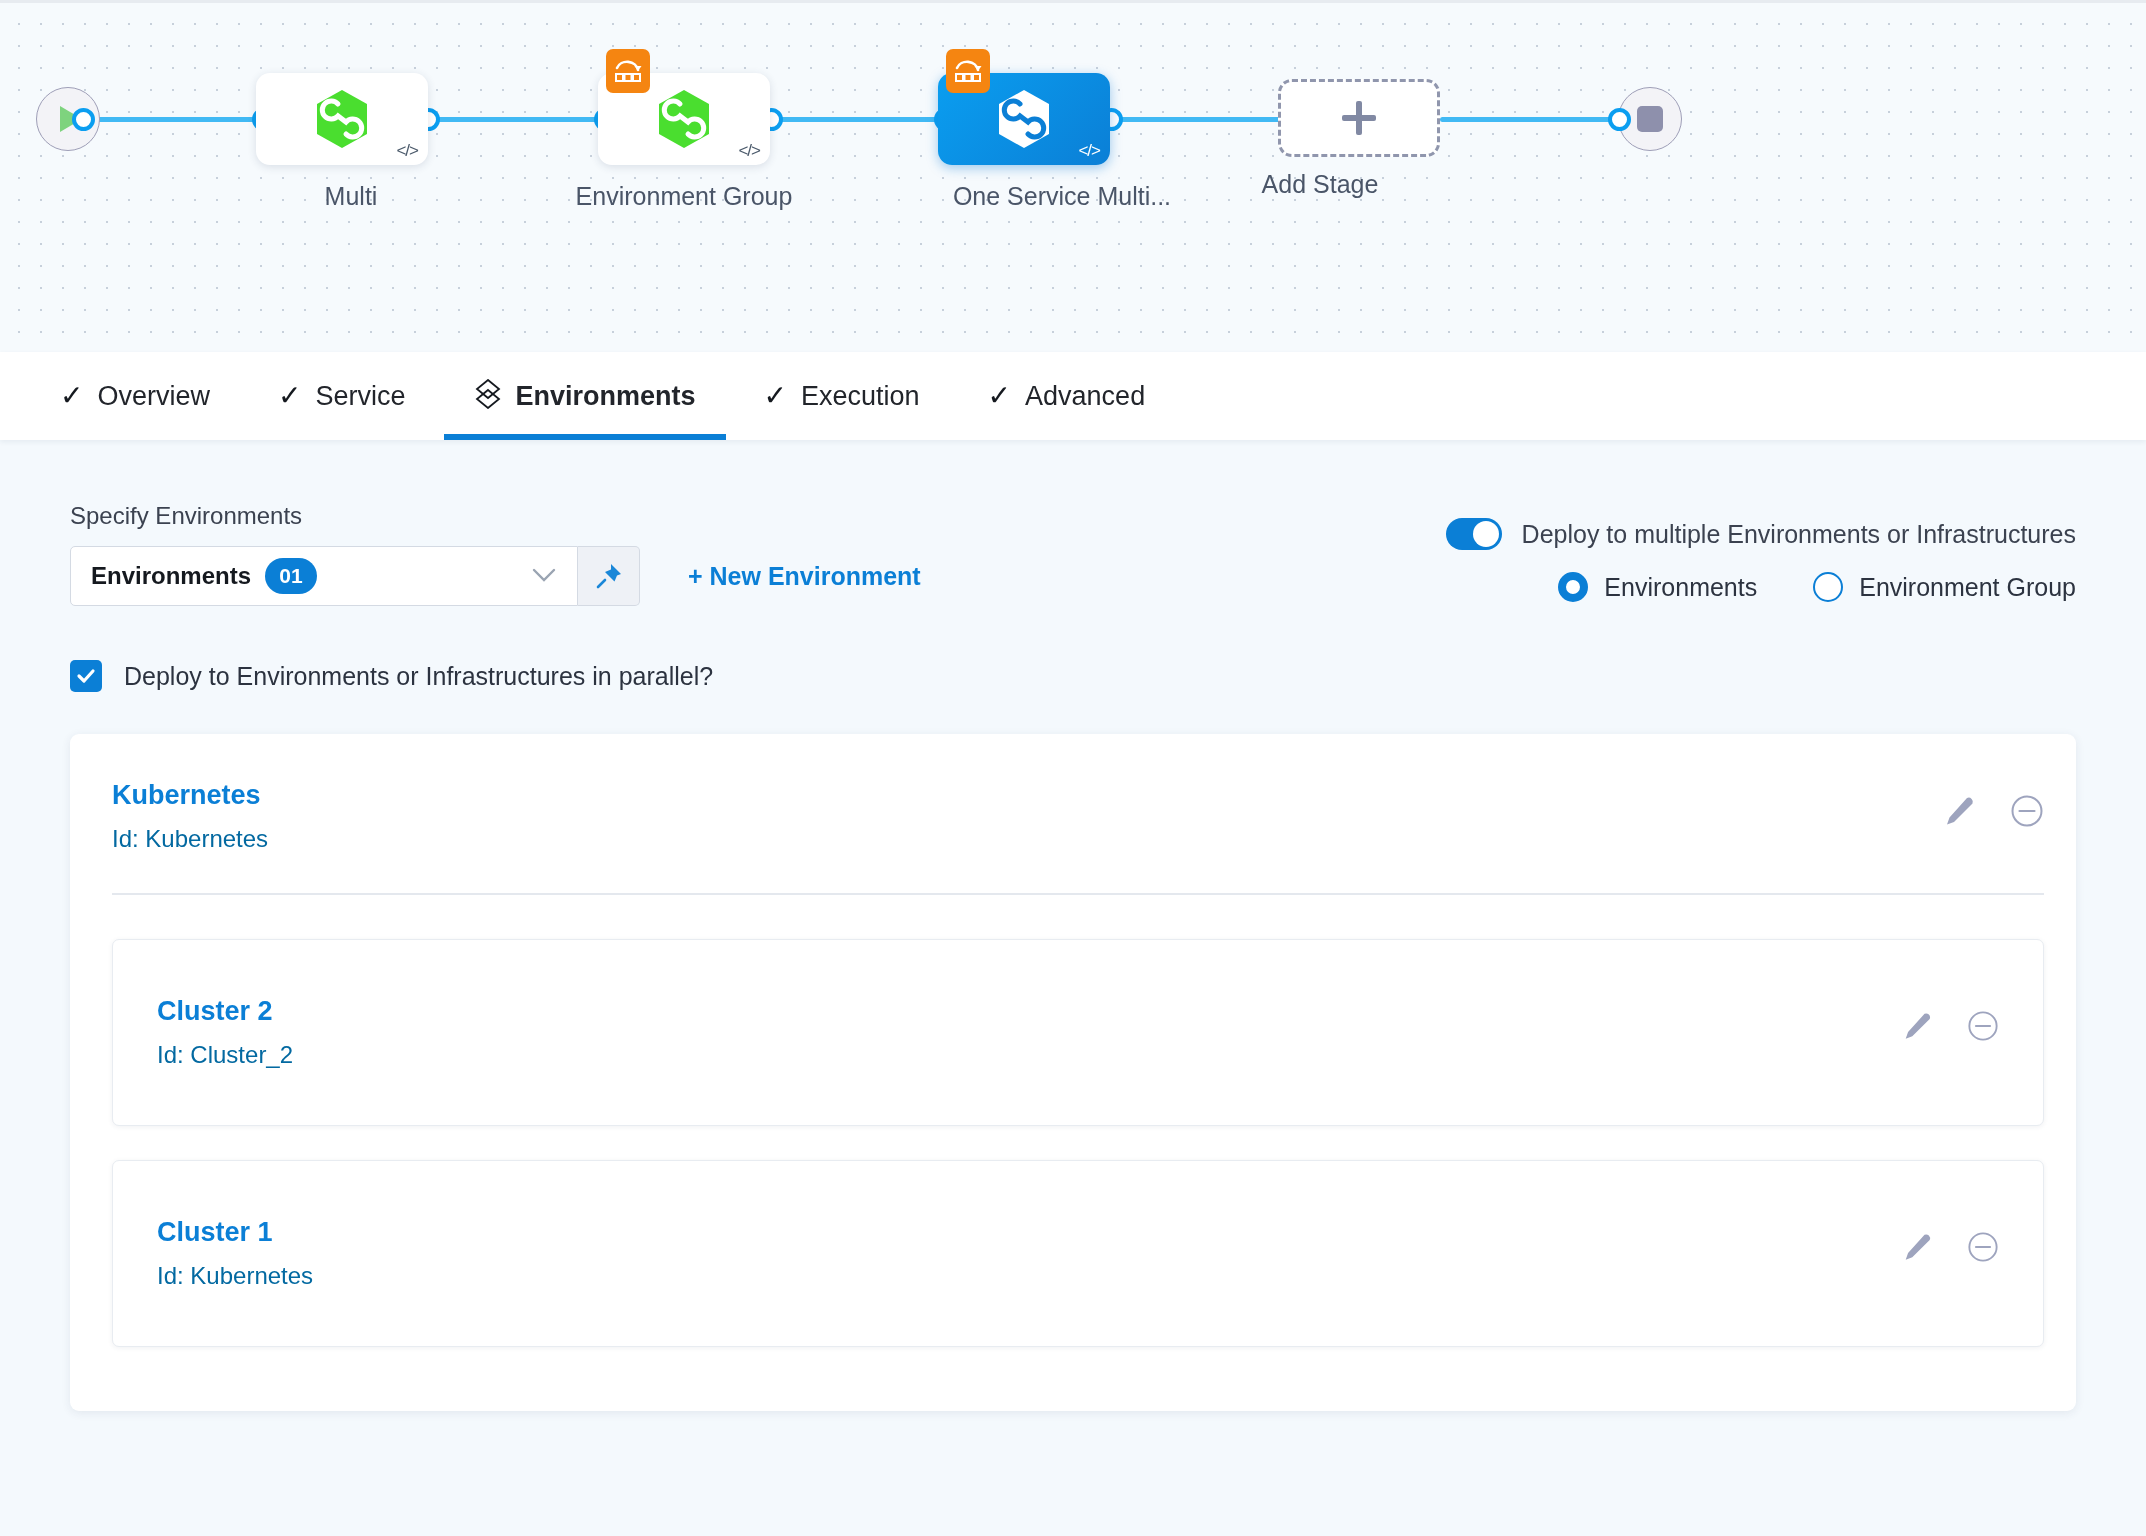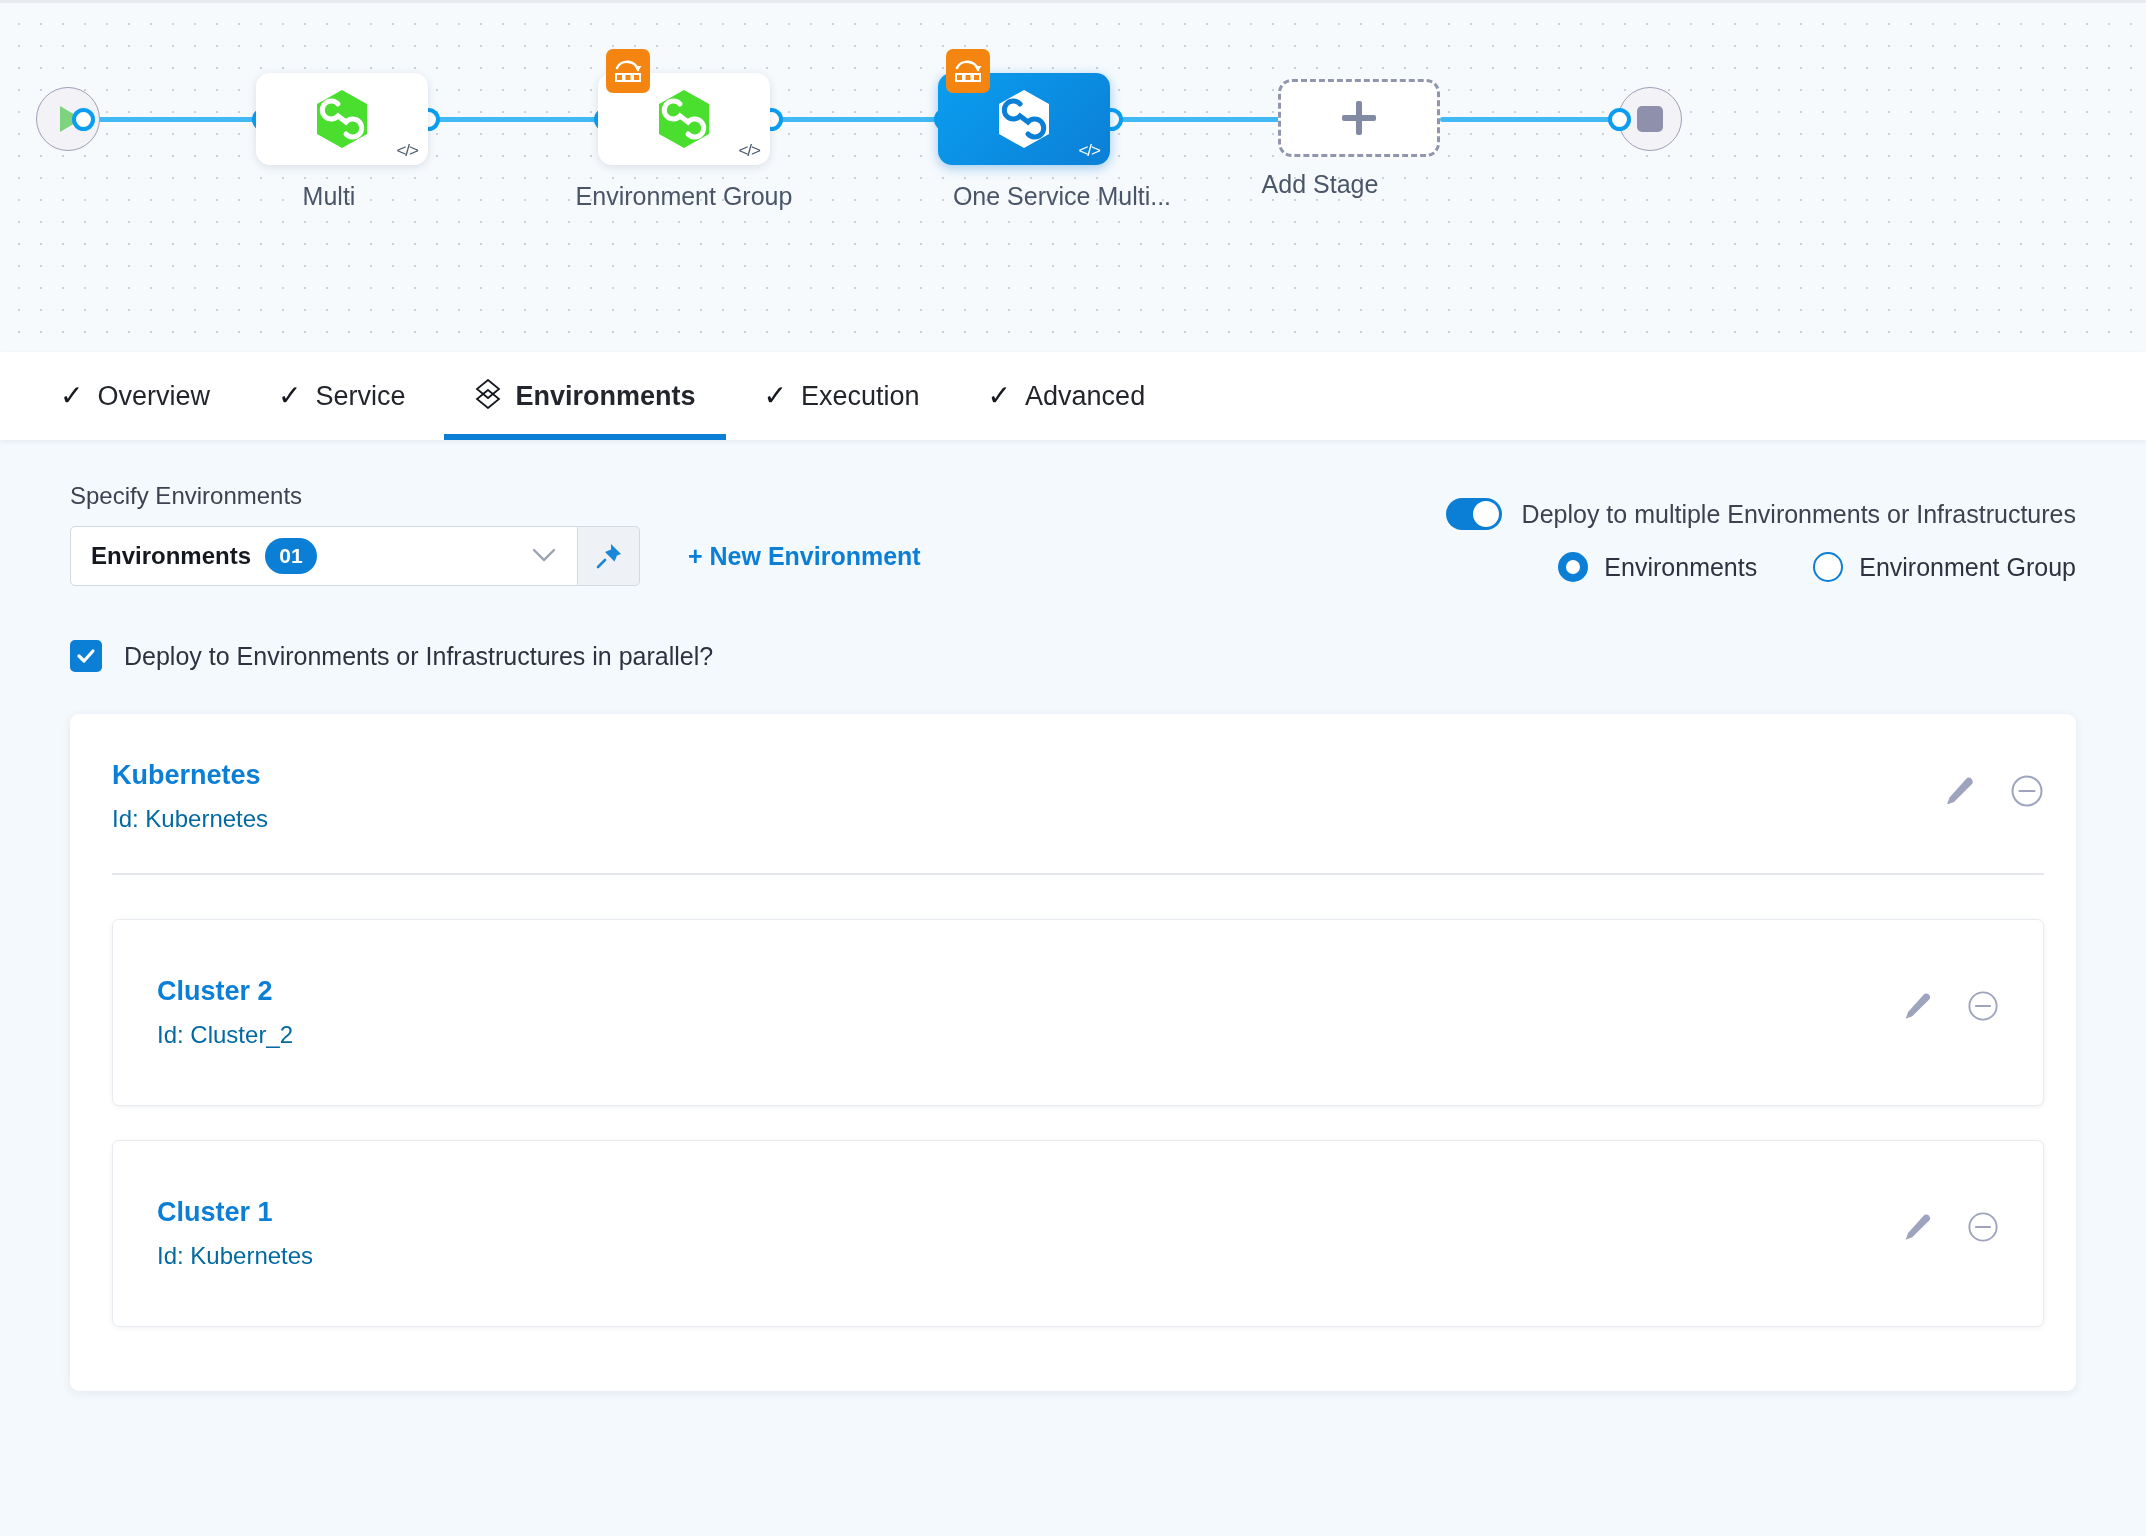--- a/index.html
+++ b/index.html
@@ -159,21 +159,21 @@
     content: "";
     position: absolute;
     left: 4px; right: 4px; bottom: 0;
     height: 6px;
     background: #0b7fd6;
   }
 
   
   .body-wrap { padding: 0 70px; position: relative; }
 
-  .row-top { display: flex; justify-content: space-between; padding-top: 42px; }
+  .row-top { display: flex; justify-content: space-between; padding-top: 42px; margin-top: 20px; }
 
   .field-label {
     font-size: 24px;
     color: #3b4250;
     margin-bottom: 16px;
   }
 
   .select-row { display: flex; align-items: center; }
 
   .select-box {
@@ -300,21 +300,21 @@
 
   <div class="node" style="left:256px;">
     <svg class="node-hex" viewBox="0 0 56 62">
       <polygon points="28,2 53,16 53,46 28,60 3,46 3,16" fill="#4ade2f"></polygon>
       <path d="M24 16 a9 9 0 1 0 0 12 l8 6 a9 9 0 1 1 0 12" stroke="#ffffff" stroke-width="5" fill="none" stroke-linecap="round"></path>
     </svg>
     <span class="node-code">&lt;/&gt;</span>
   </div>
   <div class="dot" style="left:252px;"></div>
   <div class="dot" style="left:417px;"></div>
-  <div class="node-label" style="left:199px;">Multi</div>
+  <div class="node-label" style="left:221px;">Multi</div>
 
   <div class="node" style="left:598px;">
     <div class="node-badge">
       <svg width="30" height="30" viewBox="0 0 30 30">
         <path d="M4 12 a11 10 0 0 1 21 2" stroke="#ffffff" stroke-width="2.6" fill="none" stroke-linecap="round"></path>
         <path d="M25 15 l-3.5 -5 l7 0 z" fill="#ffffff"></path>
         <rect x="3" y="18" width="7" height="7" fill="none" stroke="#ffffff" stroke-width="2"></rect>
         <rect x="11.5" y="18" width="7" height="7" fill="none" stroke="#ffffff" stroke-width="2"></rect>
         <rect x="20" y="18" width="7" height="7" fill="none" stroke="#ffffff" stroke-width="2"></rect>
       </svg>

